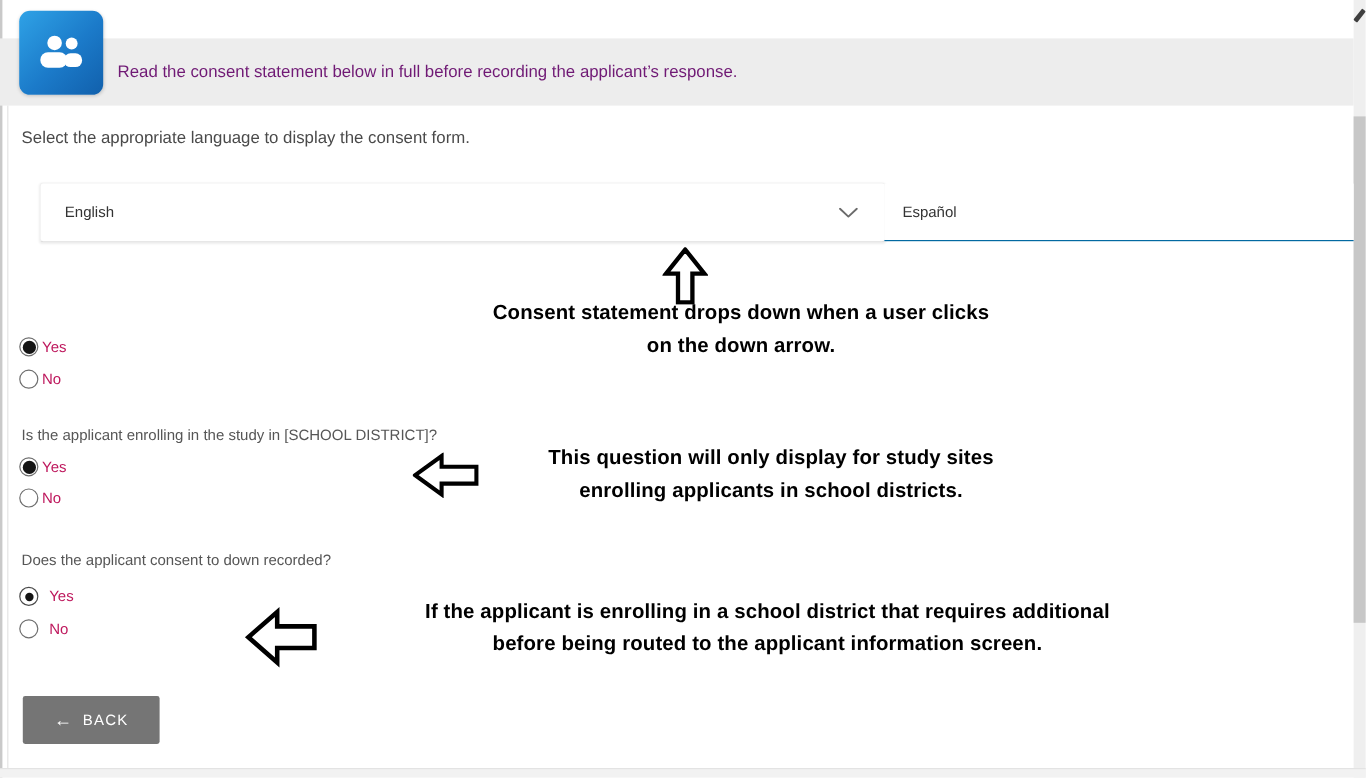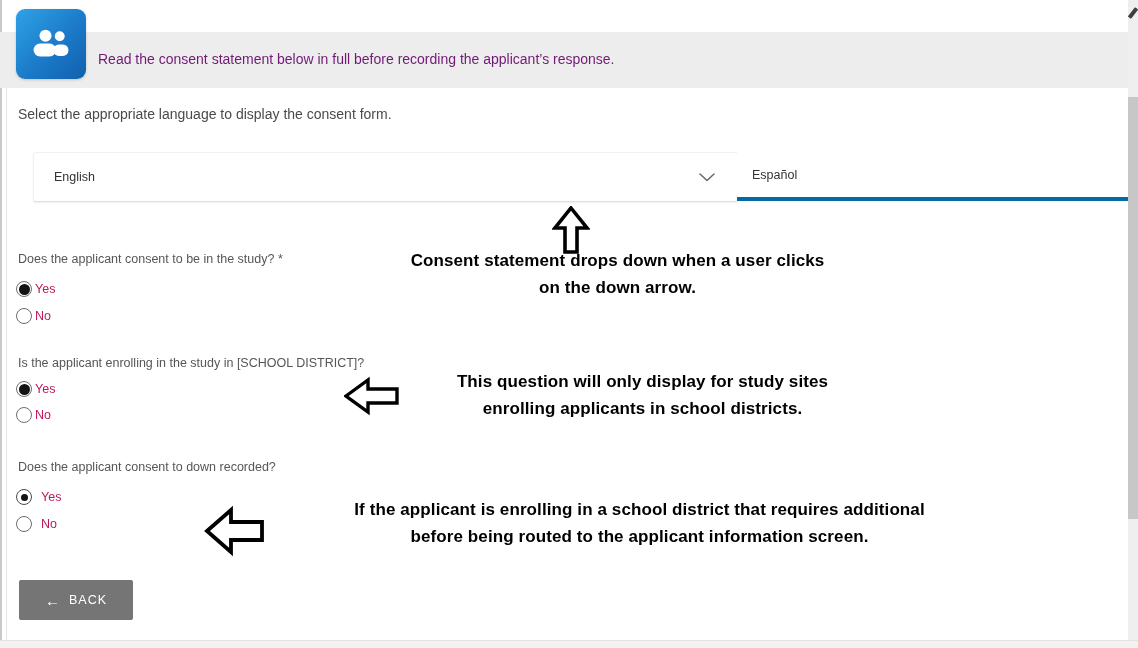--- a/index.html
+++ b/index.html
@@ -42,21 +42,21 @@
   .lang-card {
     position:absolute; left:13px; top:152px; width:705px; height:50px;
     background:#fff; border:1px solid #f1f1f1; border-bottom:1px solid #e0e0e0;
     border-radius:3px; box-shadow:0 1px 2px rgba(0,0,0,.07);
     display:flex; align-items:center; justify-content:space-between;
     padding:0 22px 0 20px; cursor:pointer;margin-left:20px;
   }
   .lang-card .lang-label { font-size:12.5px; color:#333; }
   .lang-alt {
     position:absolute; left:737px; top:153px; width:391px; height:48px;
-    background:#fff; border-bottom:4px solid #0369a1;
+    background:#fff; border-bottom:1px solid #0369a1;
     display:flex; align-items:center; padding-left:15px; cursor:pointer;
   }
   .lang-alt .lang-label { font-size:12.5px; color:#333; }
 
   
   .q-label { position:absolute; left:18px; font-size:12.5px; color:#565656; }
   .opt-row { position:absolute; left:16px; display:flex; align-items:center; cursor:pointer; }
   .radio { width:16px; height:16px; border:1px solid #6e6e6e; border-radius:50%; background:#fff; position:relative; flex:none; }
   .radio.checked-full::after { content:""; position:absolute; inset:1.5px; background:#141414; border-radius:50%; }
   .radio.checked-dot { border-color:#4a4a4a; }
@@ -105,21 +105,20 @@
     <span class="lang-label">English</span>
     <svg width="16" height="9" viewBox="0 0 16 9">
       <path d="M1 1 L8 7.5 L15 1" fill="none" stroke="#6b6b6b" stroke-width="1.6" stroke-linecap="round" stroke-linejoin="round"></path>
     </svg>
   </div>
 
   <div class="lang-alt">
     <span class="lang-label">Español</span>
   </div>
 
-  <div class="q-label" style="top:252px;">Does the applicant consent to be in the study? *</div>
   <div class="opt-row" style="top:281px;">
     <span class="radio checked-full"></span>
     <span class="opt-label">Yes</span>
   </div>
   <div class="opt-row" style="top:308px;">
     <span class="radio"></span>
     <span class="opt-label">No</span>
   </div>
 
   <svg class="arrow-icon" style="left:552px; top:206px;" width="38" height="48" viewBox="0 0 38 48">

